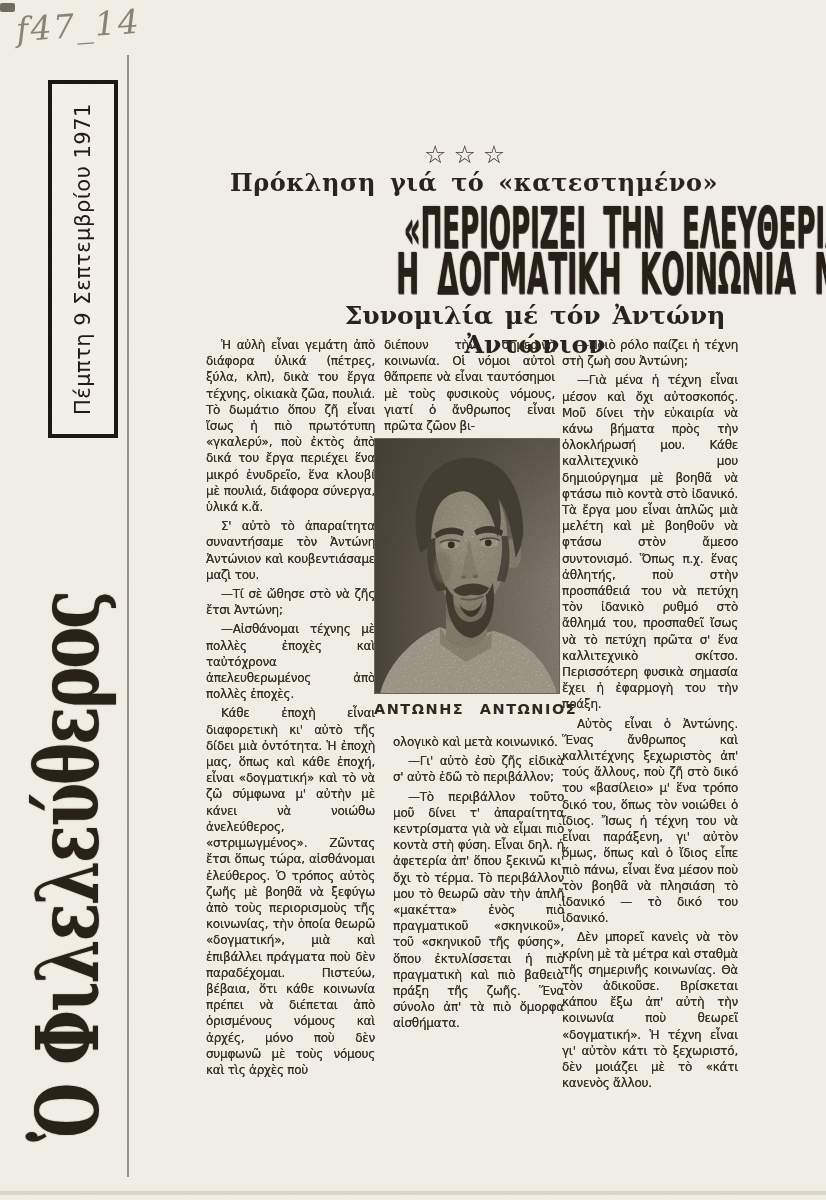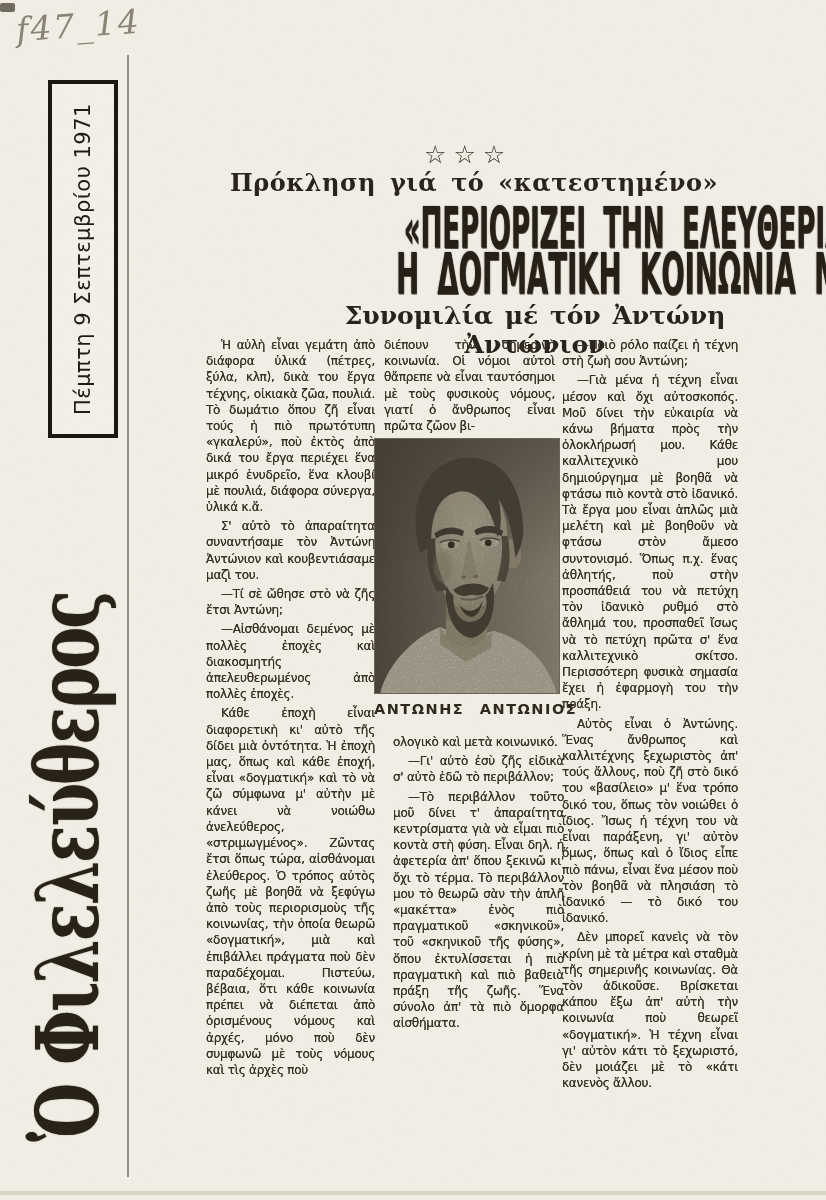--- a/index.html
+++ b/index.html
@@ -107,24 +107,24 @@
   <div class="kicker">Πρόκληση γιά τό «κατεστημένο»</div>
 
   <div class="headline">
     <div class="hl1">«ΠΕΡΙΟΡΙΖΕΙ ΤΗΝ ΕΛΕΥΘΕΡΙΑΝ</div><br>
     <div class="hl2">Η ΔΟΓΜΑΤΙΚΗ ΚΟΙΝΩΝΙΑ ΜΑΣ»</div>
   </div>
 
   <div class="subhead">Συνομιλία μέ τόν Ἀντώνη Ἀντώνιον</div>
 
   <div class="bodycol col1">
-    <p>Ἡ αὐλὴ εἶναι γεμάτη ἀπὸ διάφορα ὑλικά (πέτρες, ξύλα, κλπ), δικὰ του ἔργα τέχνης, οἰκιακὰ ζῶα, πουλιά. Τὸ δωμάτιο ὅπου ζῆ εἶναι τούς ἡ πιὸ πρωτότυπη «γκαλερύ», ποὺ ἐκτὸς ἀπὸ δικά του ἔργα περιέχει ἕνα μικρό ἐνυδρεῖο, ἕνα κλουβί μὲ πουλιά, διάφορα σύνεργα, ὑλικά κ.ἄ.</p>
+    <p>Ἡ αὐλὴ εἶναι γεμάτη ἀπὸ διάφορα ὑλικά (πέτρες, ξύλα, κλπ), δικὰ του ἔργα τέχνης, οἰκιακὰ ζῶα, πουλιά. Τὸ δωμάτιο ὅπου ζῆ εἶναι ἴσως ἡ πιὸ πρωτότυπη «γκαλερύ», ποὺ ἐκτὸς ἀπὸ δικά του ἔργα περιέχει ἕνα μικρό ἐνυδρεῖο, ἕνα κλουβί μὲ πουλιά, διάφορα σύνεργα, ὑλικά κ.ἄ.</p>
     <p>Σ' αὐτὸ τὸ ἀπαραίτητα συναντήσαμε τὸν Ἀντώνη Ἀντώνιον καὶ κουβεντιάσαμε μαζὶ του.</p>
     <p>—Τί σὲ ὤθησε στὸ νὰ ζῆς ἔτσι Ἀντώνη;</p>
-    <p>—Αἰσθάνομαι δεμένος μὲ πολλὲς ἐποχὲς καὶ διακοσμητής ἀπελευθερωμένος ἀπὸ πολλὲς ἐποχὲς.</p>
+    <p>—Αἰσθάνομαι τέχνης μὲ πολλὲς ἐποχὲς καὶ ταὐτόχρονα ἀπελευθερωμένος ἀπὸ πολλὲς ἐποχὲς.</p>
     <p>Κάθε ἐποχὴ εἶναι διαφορετικὴ κι' αὐτὸ τῆς δίδει μιὰ ὀντότητα. Ἡ ἐποχὴ μας, ὅπως καὶ κάθε ἐποχή, εἶναι «δογματική» καὶ τὸ νὰ ζῶ σύμφωνα μ' αὐτὴν μὲ κάνει νὰ νοιώθω ἀνελεύθερος, «στριμωγμένος». Ζῶντας ἔτσι ὅπως τώρα, αἰσθάνομαι ἐλεύθερος. Ὁ τρόπος αὐτὸς ζωῆς μὲ βοηθᾶ νὰ ξεφύγω ἀπὸ τοὺς περιορισμοὺς τῆς κοινωνίας, τὴν ὁποία θεωρῶ «δογματική», μιὰ καὶ ἐπιβάλλει πράγματα ποὺ δὲν παραδέχομαι. Πιστεύω, βέβαια, ὅτι κάθε κοινωνία πρέπει νὰ διέπεται ἀπὸ ὁρισμένους νόμους καὶ ἀρχές, μόνο ποὺ δὲν συμφωνῶ μὲ τοὺς νόμους καὶ τὶς ἀρχὲς ποὺ</p>
   </div>
 
   <div class="bodycol col2-top">
     <p class="p0">διέπουν τὴν σημερινὴ κοινωνία. Οἱ νόμοι αὐτοὶ θἄπρεπε νὰ εἶναι ταυτόσημοι μὲ τοὺς φυσικοὺς νόμους, γιατί ὁ ἄνθρωπος εἶναι πρῶτα ζῶον βι-</p>
   </div>
 
   <div class="photo">
     <svg viewBox="0 0 186 256" xmlns="http://www.w3.org/2000/svg">
       <defs>

